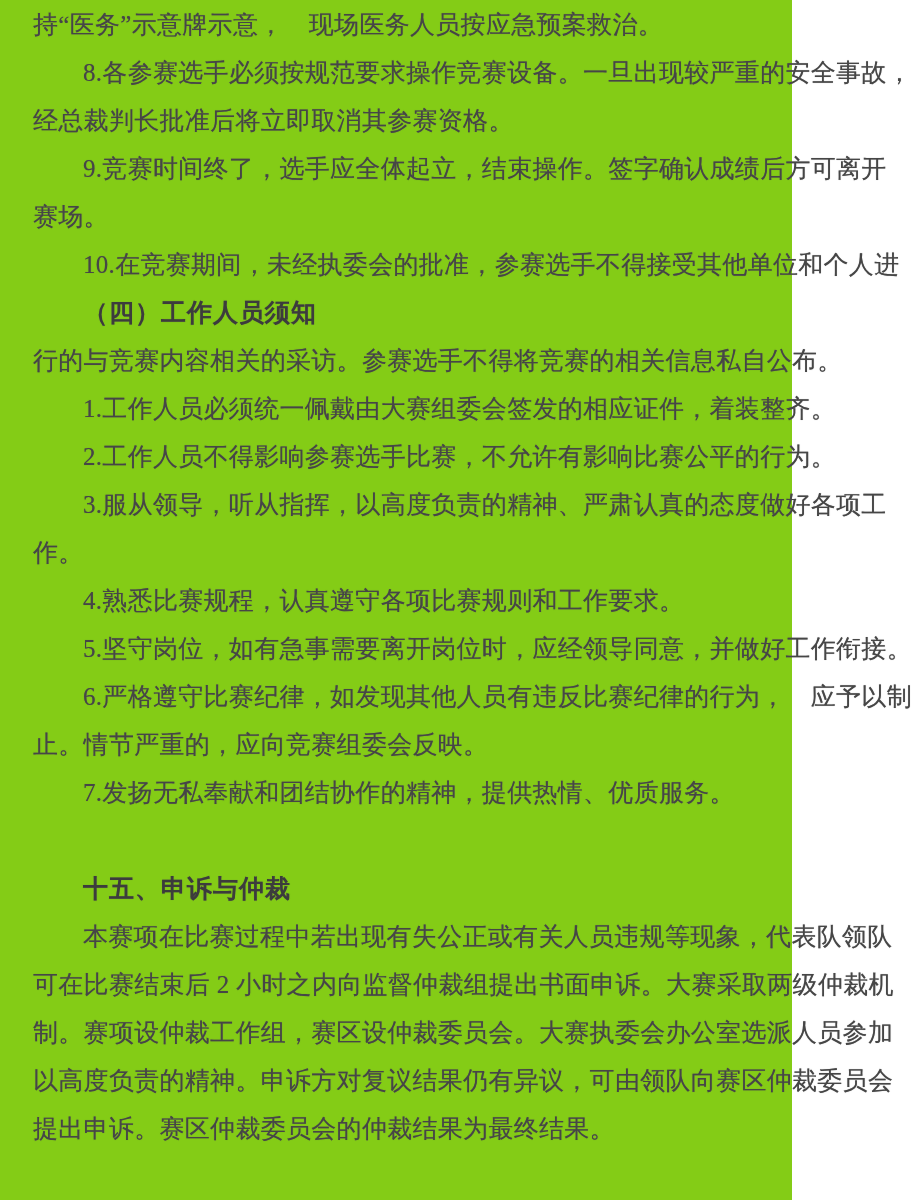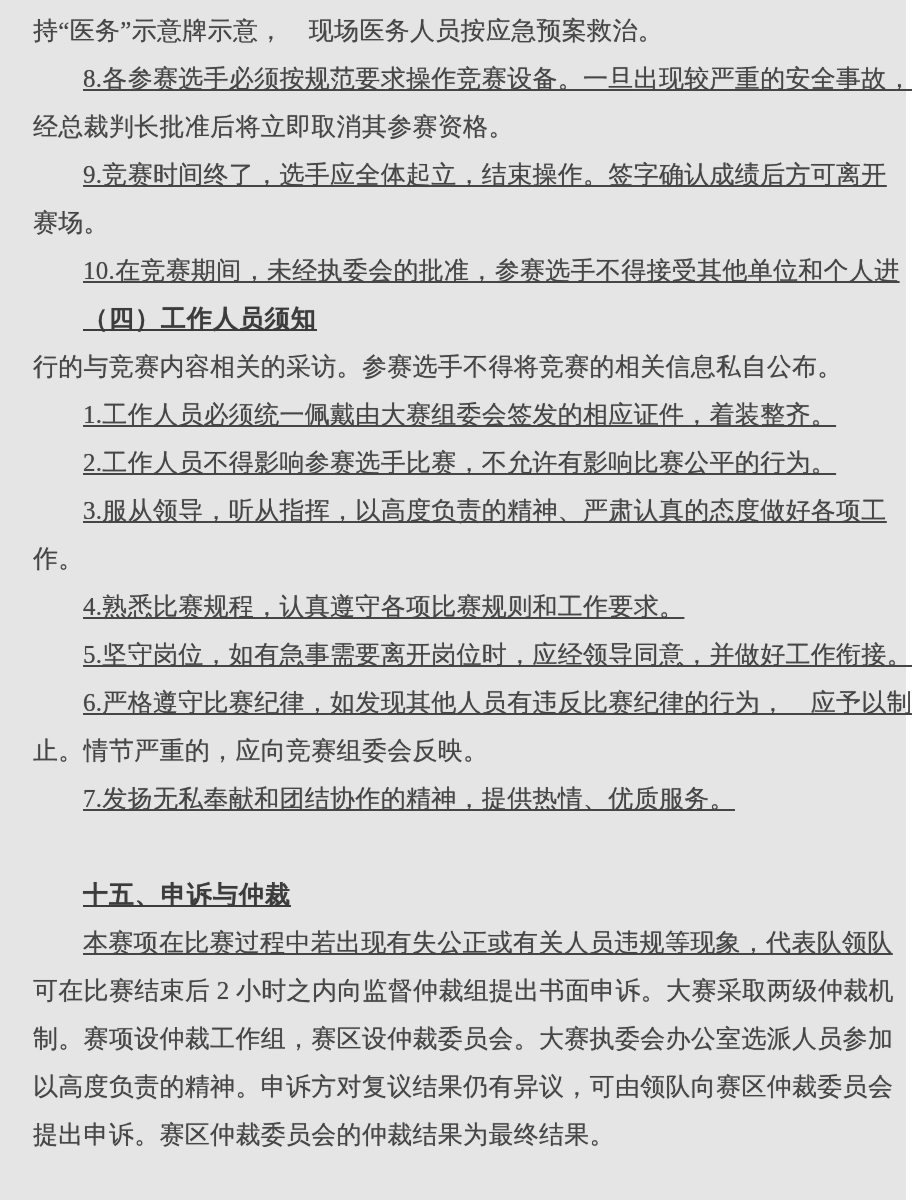--- a/index.html
+++ b/index.html
@@ -5,37 +5,37 @@
   html, body {
     margin: 0;
     padding: 0;
     width: 922px;
     height: 1200px;
     background: #ffffff;
     overflow: hidden;
   }
   .page {
     box-sizing: border-box;
-    width: 906px;
+    width: 792px;
     height: 1200px;
-    padding: 7px 26px 0 33px;
-    background: #e5e5e5;
+    padding: 1px 26px 0 33px;
+    background: #84cc16;
     font-family: "Liberation Serif", "DejaVu Serif", serif;
     color: #464646;
     text-shadow: 0 0 0.7px rgba(90,90,90,0.75);
   }
   .line {
     height: 48px;
     line-height: 48px;
     font-size: 25px;
     letter-spacing: 0.3px;
     white-space: nowrap;
     overflow: visible;
   }
-  .indent { padding-left: 50px; text-decoration: underline; }
+  .indent { padding-left: 50px; }
   .bold {
     font-weight: 700;
     color: #3c3c3c;
     letter-spacing: 1px;
   }
   .gap-before { margin-top: 48px; }
 </style>
 </head>
 <body>
 

